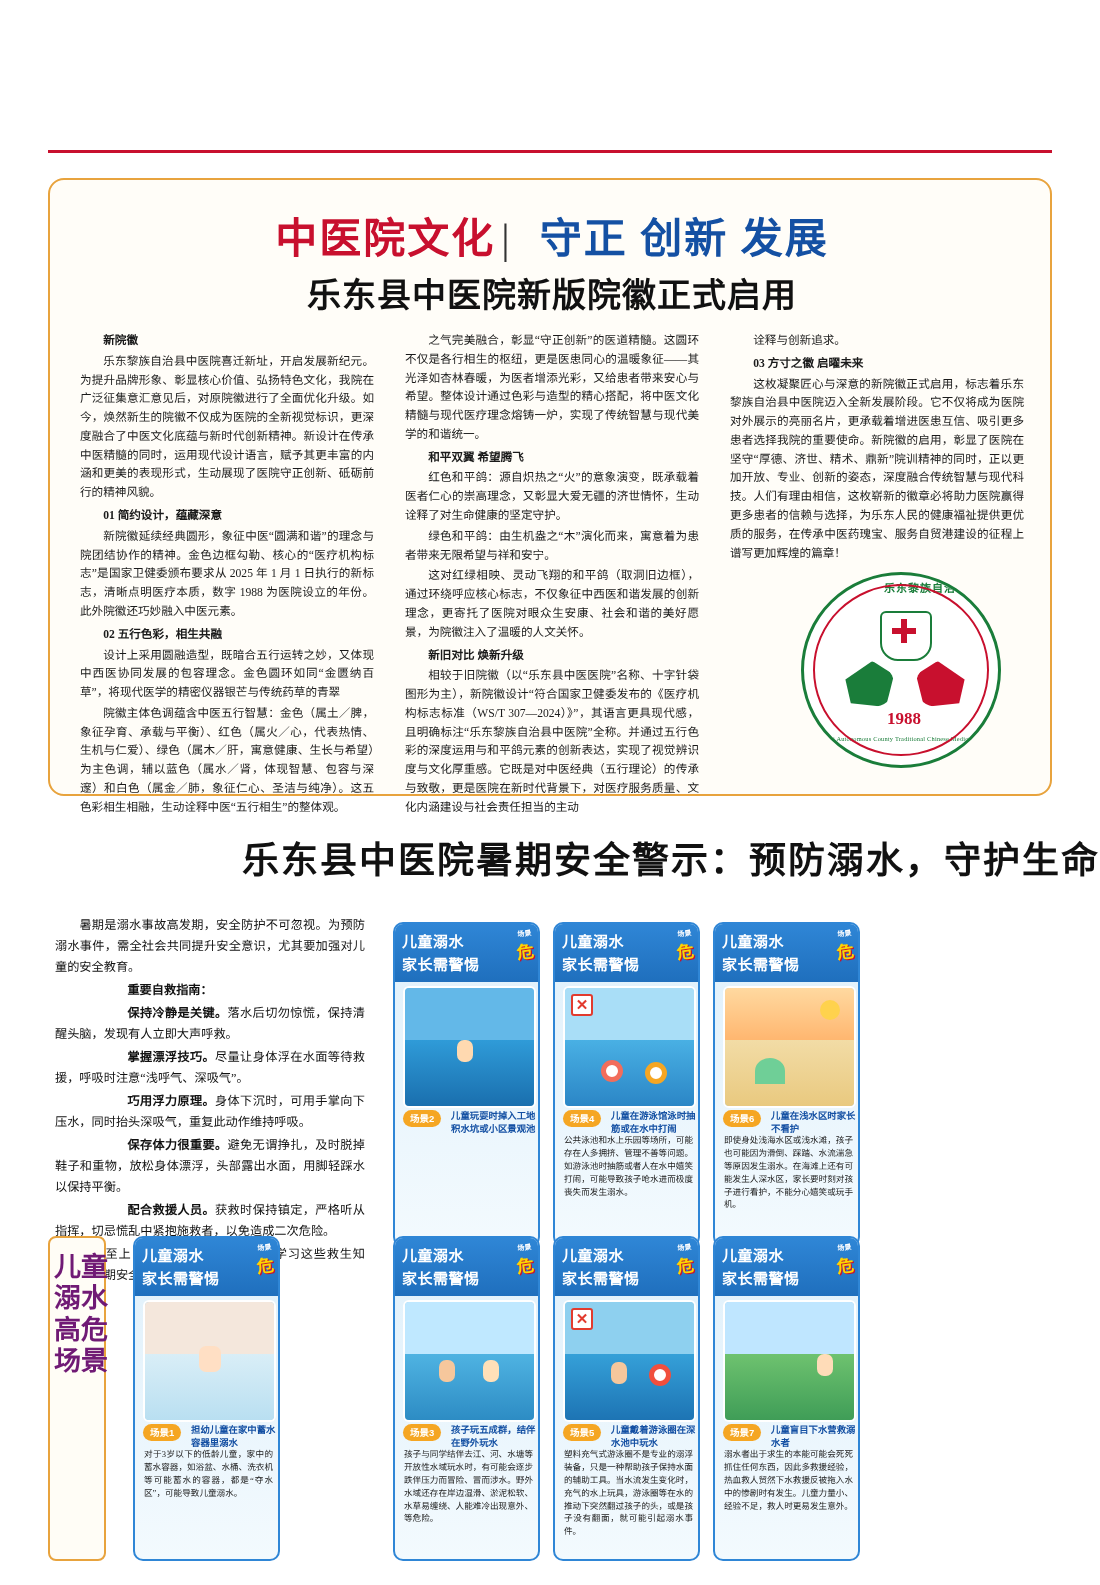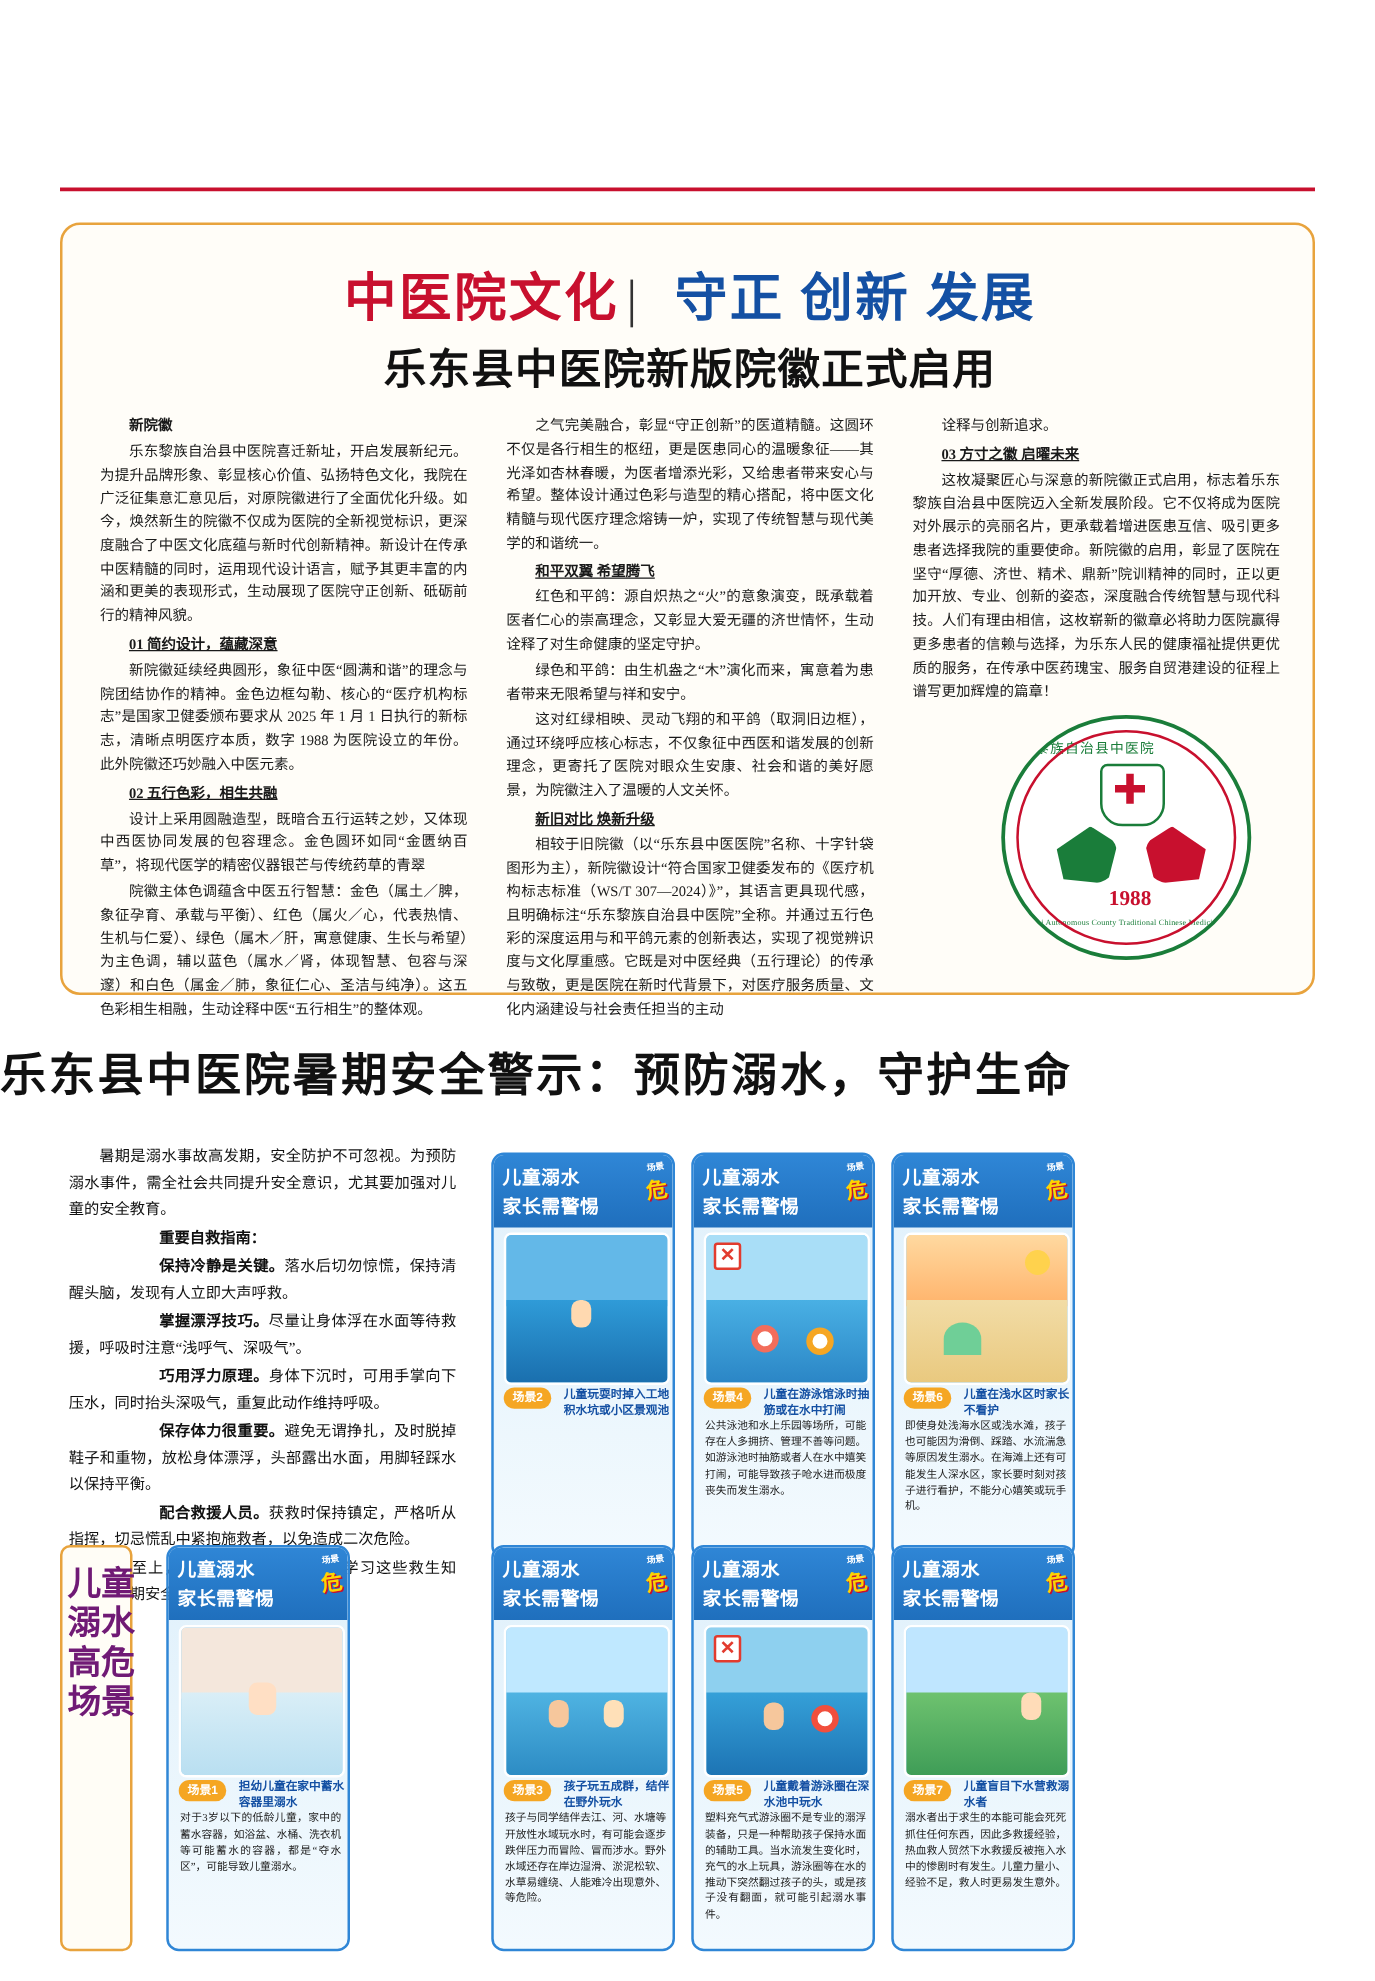--- a/index.html
+++ b/index.html
@@ -38,49 +38,49 @@
   .hdr2{position:absolute;left:0;top:88px;width:1004px;text-align:center;
     font-weight:bold;font-size:34px;color:#111;letter-spacing:1px;}
 
   .cols{position:absolute;left:30px;top:152px;width:944px;height:440px;}
   .col{position:absolute;top:0;width:294px;height:440px;font-size:11.6px;line-height:1.62;
     color:#1a1a1a;text-align:justify;}
   .col.c1{left:0;}
   .col.c2{left:325px;}
   .col.c3{left:650px;}
   .col p{margin:0 0 2px 0;text-indent:2em;}
-  .col .sub{font-weight:bold;text-indent:2em;margin:4px 0 2px;text-decoration:underline;}
+  .col .sub{font-weight:bold;text-indent:2em;margin:4px 0 2px;}
   .col .sub0{font-weight:bold;text-indent:2em;margin:0 0 2px;}
 
   
   .emblem{position:absolute;left:740px;top:392px;width:222px;height:196px;}
   .emblem .ring{position:absolute;left:11px;top:0;width:200px;height:196px;border-radius:50%;
     background:#fff;border:3px solid #1a7d3a;box-sizing:border-box;overflow:hidden;}
   .emblem .ring:after{content:"";position:absolute;left:9px;top:9px;right:9px;bottom:9px;
     border:2px solid #c8102e;border-radius:50%;}
-  .em-top{position:absolute;left:0;top:14px;width:200px;text-align:left;font-size:11px;
-    color:#1a7d3a;font-weight:normal;letter-spacing:1px;}
+  .em-top{position:absolute;left:0;top:4px;width:200px;text-align:right;font-size:11px;
+    color:#1a7d3a;font-weight:bold;letter-spacing:1px;}
   .em-cross{position:absolute;left:88px;top:44px;width:24px;height:24px;}
   .em-cross:before,.em-cross:after{content:"";position:absolute;background:#c8102e;}
   .em-cross:before{left:9px;top:0;width:6px;height:24px;}
   .em-cross:after{left:0;top:9px;width:24px;height:6px;}
   .em-shield{position:absolute;left:76px;top:36px;width:48px;height:46px;border:2px solid #1a7d3a;
     border-radius:6px 6px 18px 18px;background:#fff;}
   .em-bird{position:absolute;width:54px;height:46px;border-radius:50% 50% 40% 40%;}
   .em-bird.l{left:36px;top:86px;background:#1a7d3a;
     -webkit-clip-path:polygon(10% 40%,60% 0,100% 30%,85% 100%,20% 92%);clip-path:polygon(10% 40%,60% 0,100% 30%,85% 100%,20% 92%);}
   .em-bird.r{left:112px;top:86px;background:#c8102e;
     -webkit-clip-path:polygon(0 30%,40% 0,90% 40%,80% 92%,15% 100%);clip-path:polygon(0 30%,40% 0,90% 40%,80% 92%,15% 100%);}
   .em-year{position:absolute;left:0;top:134px;width:200px;text-align:center;font-weight:bold;
     font-size:17px;color:#c8102e;font-family:"Liberation Serif",serif;}
   .em-bottom{position:absolute;left:0;top:160px;width:200px;text-align:center;font-size:6.4px;
     color:#1a7d3a;letter-spacing:.2px;line-height:1.3;}
 
   
-  .sec2-title{position:absolute;left:0;top:830px;width:1100px;text-align:left;
+  .sec2-title{position:absolute;left:0;top:830px;width:1100px;text-align:right;
     font-weight:bold;font-size:37px;color:#111;letter-spacing:2px;}
 
   .safetext{position:absolute;left:55px;top:915px;width:310px;font-size:12.2px;line-height:1.72;
     text-align:justify;color:#111;}
   .safetext p{margin:0 0 2px 0;text-indent:2em;}
   .safetext .b{font-weight:bold;margin-left:48px;}
 
   
   .card{position:absolute;width:147px;height:325px;border:2px solid #2f86d6;border-radius:10px;
     background:linear-gradient(#dff0fb,#f3fafe);box-sizing:border-box;overflow:hidden;}

